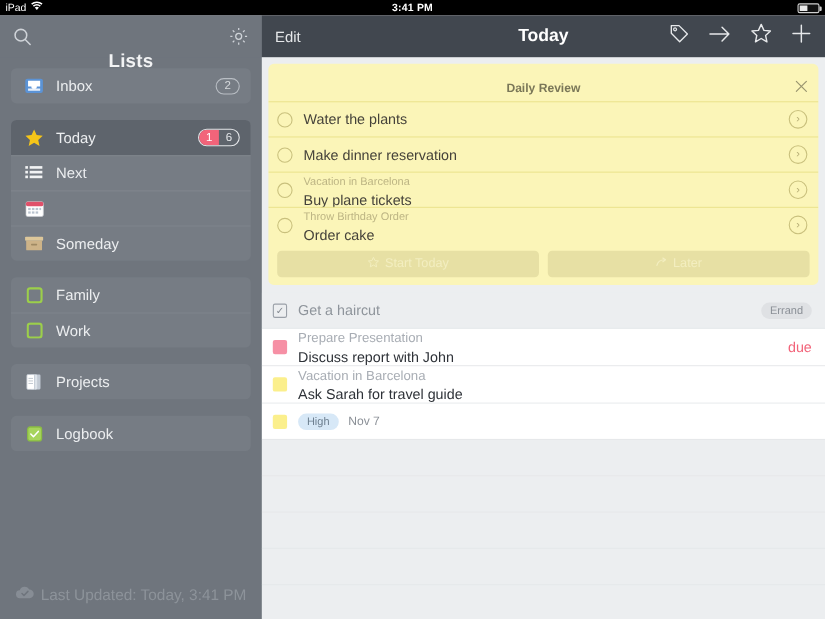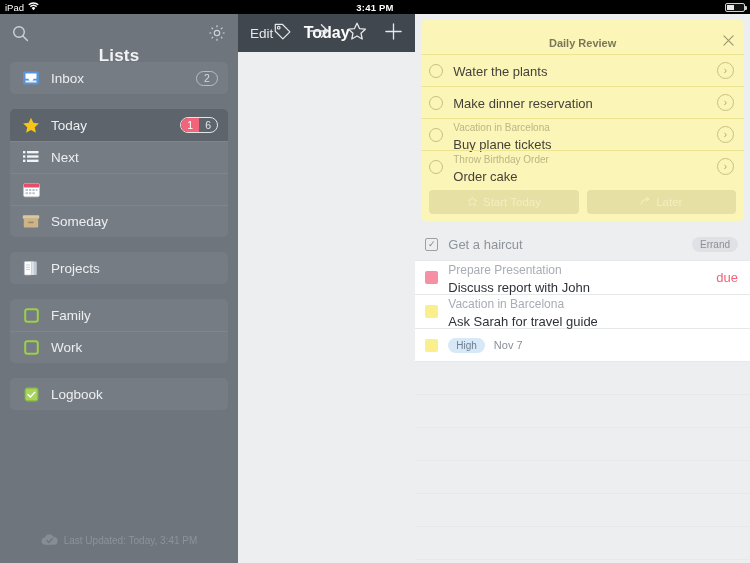--- a/index.html
+++ b/index.html
@@ -63,25 +63,25 @@
   }
   .badge-split {
     display: flex; height: 16px; border-radius: 8px; overflow: hidden;
     border: 1px solid #e3e5e8;
   }
   .badge-split .b1 { background: #f2647a; color: #fff; font-size: 10.5px; padding: 0 6px; display: flex; align-items: center; }
   .badge-split .b2 { color: #e3e5e8; font-size: 10.5px; padding: 0 6px; display: flex; align-items: center; }
 
   .sb-footer {
     flex: none; height: 46px; display: flex; align-items: center; justify-content: center;
-    gap: 6px; color: #8d939a; font-size: 10px;
+    gap: 6px; color: #8d939a; font-size: 14px;
   }
 
   
-  .main { flex: 1; display: flex; flex-direction: row; min-width: 0; background: #eceef0; }
+  .main { flex: 1; display: flex; flex-direction: column; min-width: 0; background: #eceef0; }
   .main-header {
     height: 38px; flex: none; background: #41474f; display: flex; align-items: center;
     padding: 0 12px; position: relative;
   }
   .mh-edit { color: #e6e8ea; font-size: 13.5px; z-index: 2; }
   .mh-title {
     position: absolute; left: 0; right: 0; text-align: center;
     color: #fff; font-size: 16px; font-weight: bold;
   }
   .mh-actions { margin-left: auto; display: flex; align-items: center; gap: 17px; z-index: 2; color: #e6e8ea; }
@@ -267,51 +267,51 @@
                   <rect x="6.2" y="7.6" width="5.6" height="1.6" rx="0.6" fill="#a08a63"></rect>
                 </svg>
             </span>
             <span class="sb-label">Someday</span>
           </div>
         </div>
 
         <div class="sb-group">
           <div class="sb-item">
             <span class="sb-ico">
+              <svg width="15" height="15" viewBox="0 0 15 15">
+                  <rect x="1.2" y="1.2" width="12.6" height="12.6" rx="2.2" fill="none" stroke="#9ccf4a" stroke-width="2"></rect>
+                </svg>
+            </span>
+            <span class="sb-label">Family</span>
+          </div>
+          <div class="sb-item">
+            <span class="sb-ico">
+              <svg width="15" height="15" viewBox="0 0 15 15">
+                  <rect x="1.2" y="1.2" width="12.6" height="12.6" rx="2.2" fill="none" stroke="#9ccf4a" stroke-width="2"></rect>
+                </svg>
+            </span>
+            <span class="sb-label">Work</span>
+          </div>
+        </div>
+
+        <div class="sb-group">
+          <div class="sb-item">
+            <span class="sb-ico">
               <svg width="18" height="17" viewBox="0 0 18 17">
                   <rect x="8.8" y="1.5" width="6" height="13.5" rx="1" fill="#c2cad4"></rect>
                   <rect x="5.8" y="1.5" width="6" height="13.5" rx="1" fill="#dde3ea"></rect>
                   <rect x="2.4" y="1.5" width="7" height="13.5" rx="1" fill="#fff" stroke="#b9c1cb" stroke-width="0.7"></rect>
                   <g stroke="#b9c1cb" stroke-width="0.8">
                     <line x1="3.9" y1="5" x2="8" y2="5"></line>
                     <line x1="3.9" y1="7.3" x2="8" y2="7.3"></line>
                     <line x1="3.9" y1="9.6" x2="8" y2="9.6"></line>
                   </g>
                 </svg>
             </span>
             <span class="sb-label">Projects</span>
-          </div>
-        </div>
-
-        <div class="sb-group">
-          <div class="sb-item">
-            <span class="sb-ico">
-              <svg width="15" height="15" viewBox="0 0 15 15">
-                  <rect x="1.2" y="1.2" width="12.6" height="12.6" rx="2.2" fill="none" stroke="#9ccf4a" stroke-width="2"></rect>
-                </svg>
-            </span>
-            <span class="sb-label">Family</span>
-          </div>
-          <div class="sb-item">
-            <span class="sb-ico">
-              <svg width="15" height="15" viewBox="0 0 15 15">
-                  <rect x="1.2" y="1.2" width="12.6" height="12.6" rx="2.2" fill="none" stroke="#9ccf4a" stroke-width="2"></rect>
-                </svg>
-            </span>
-            <span class="sb-label">Work</span>
           </div>
         </div>
 
         <div class="sb-group">
           <div class="sb-item">
             <span class="sb-ico">
               <svg width="15" height="15" viewBox="0 0 15 15">
                   <rect x="1.2" y="1.2" width="12.6" height="12.6" rx="2.2" fill="#a6d45c" stroke="#8bbd42" stroke-width="1.2"></rect>
                   <path d="M4 7.6 6.4 10l4.4-4.8" fill="none" stroke="#ffffff" stroke-width="1.4" stroke-linecap="round" stroke-linejoin="round"></path>
                 </svg>

